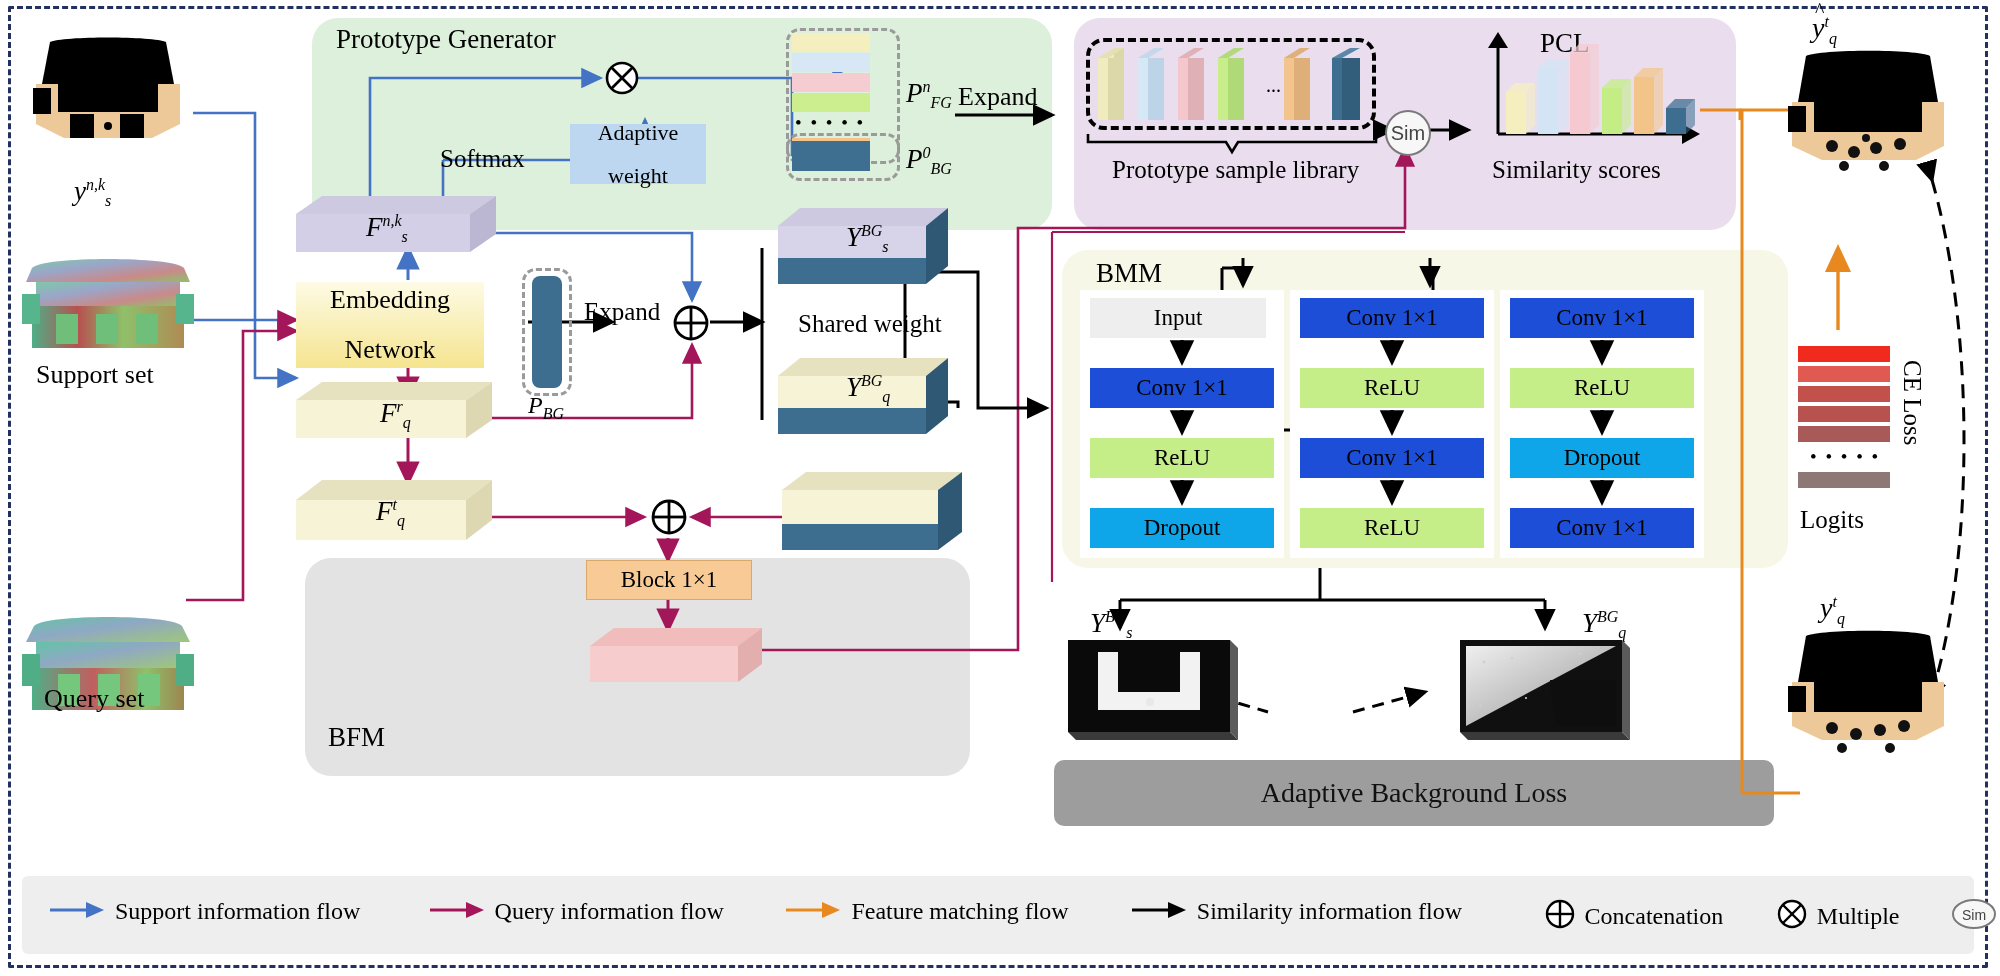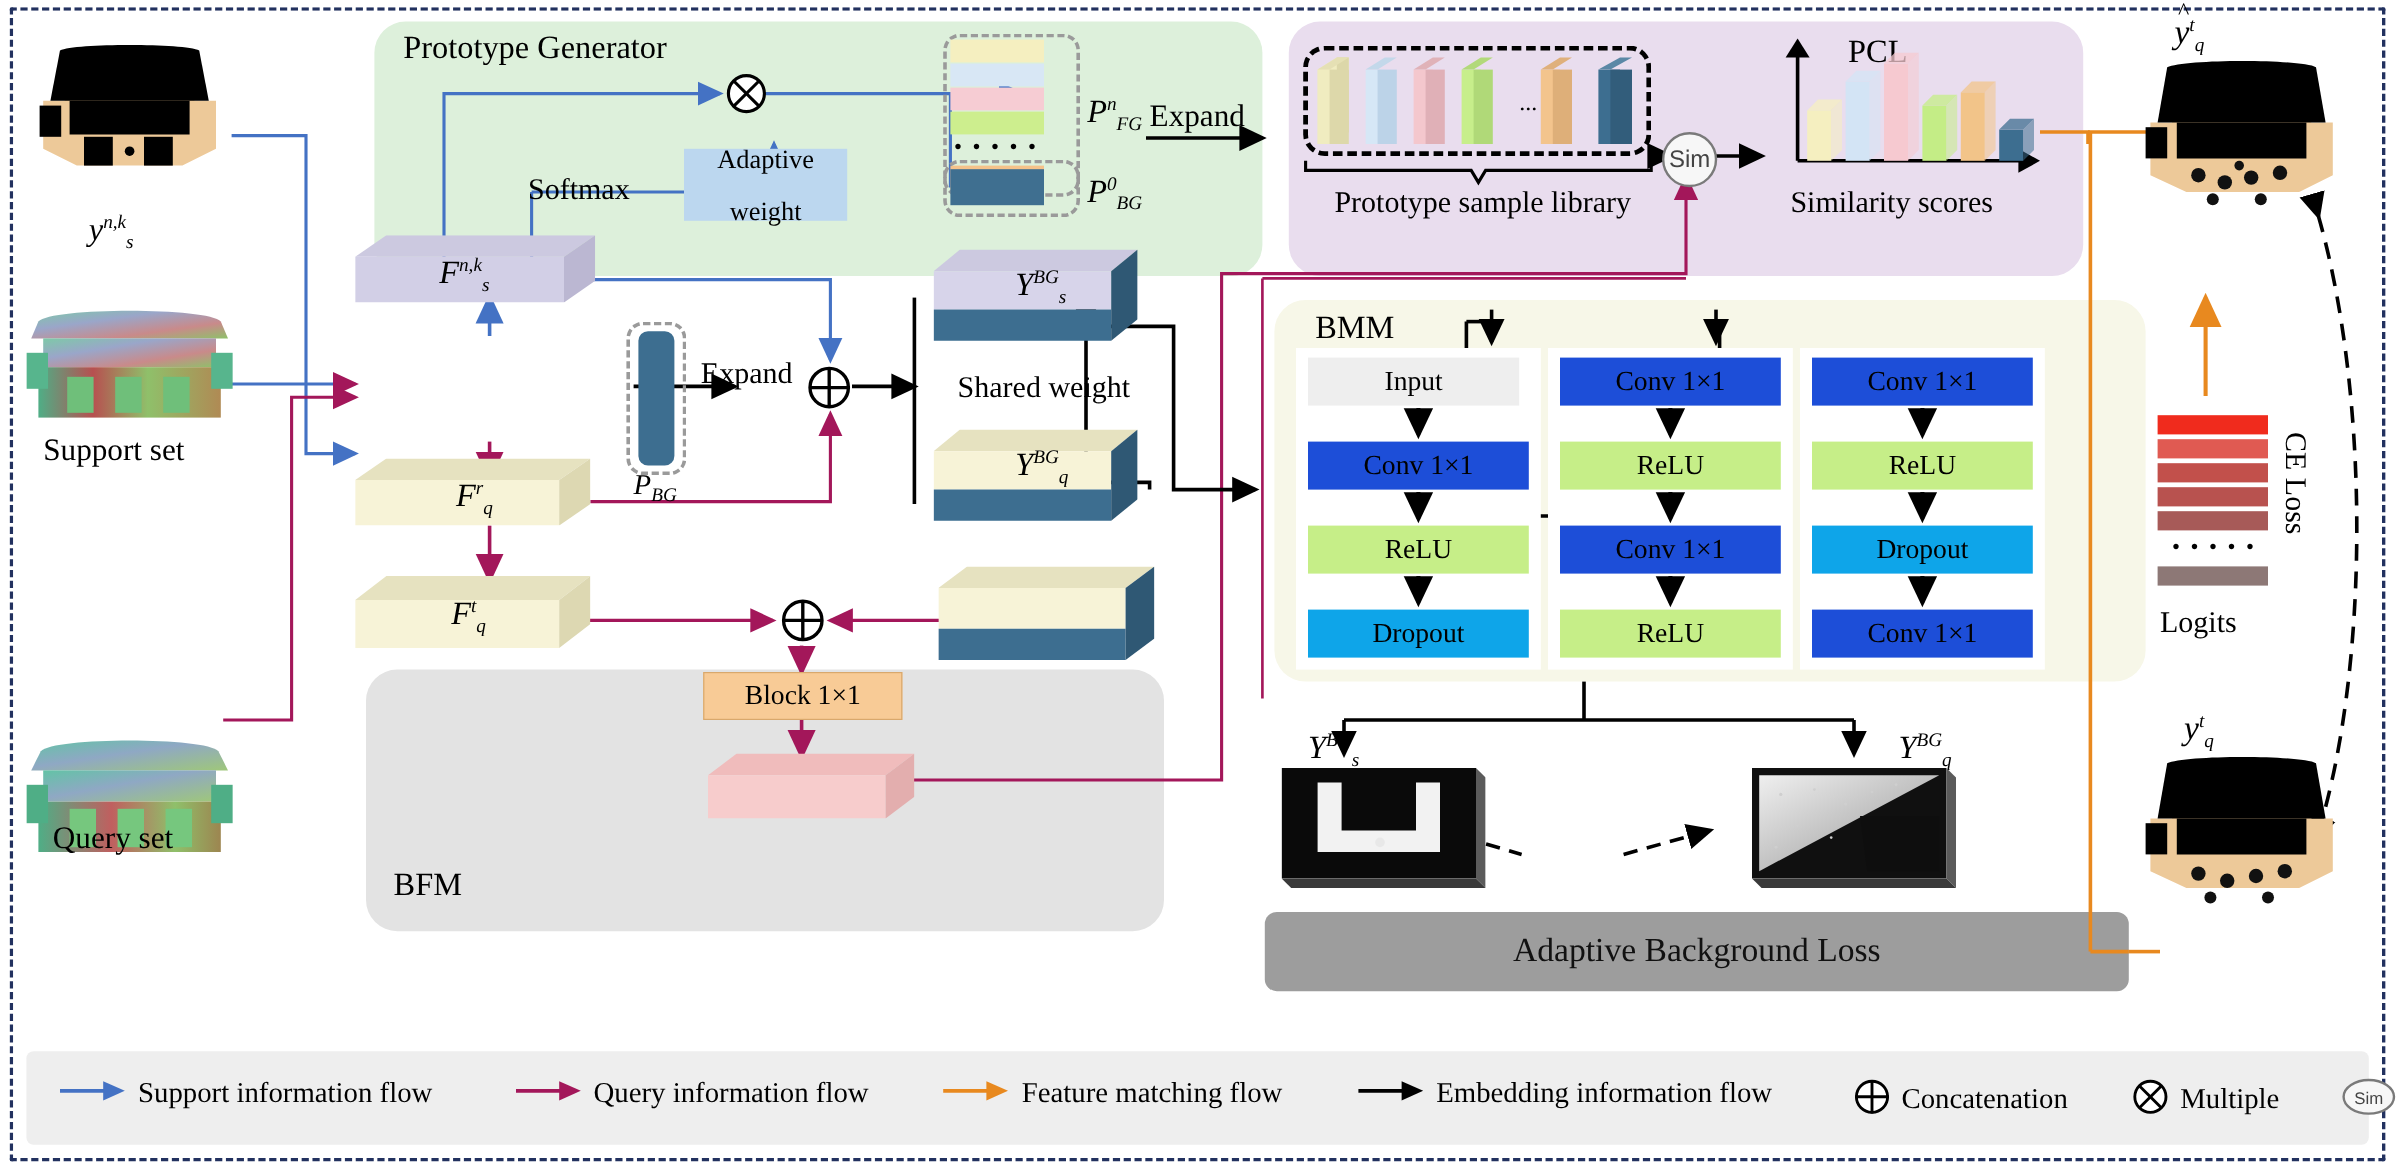--- a/index.html
+++ b/index.html
@@ -378,20 +378,25 @@
     <svg width="200" height="56" viewBox="0 0 200 56">
       <polygon points="0,18 26,0 200,0 174,18" fill="#ccc9e0"></polygon>
       <polygon points="0,18 0,56 174,56 174,18" fill="#d2cfe6"></polygon>
       <polygon points="174,18 200,0 200,38 174,56" fill="#bbb7d2"></polygon>
     </svg>
   </div>
   <div class="math" style="left:366px;top:212px;">
     <span>F</span><sup>n,k</sup><sub>s</sub>
   </div>
 
+  <div class="box" style="left:296px;top:282px;width:188px;height:86px;flex-direction:column;font-size:26px;
+       background:linear-gradient(180deg,#fdfbe5 0%,#f5e48f 100%);">
+    <span>Embedding</span>
+    <span>Network</span>
+  </div>
 
   <div class="dashbox" style="left:522px;top:268px;width:50px;height:128px;"></div>
   <div class="abs" style="left:532px;top:276px;width:30px;height:112px;background:#3d6e90;border-radius:8px;"></div>
   <div class="math" style="left:528px;top:392px;font-size:24px;">
     <span>P</span><sub>BG</sub>
   </div>
   <div class="lbl" style="left:584px;top:298px;font-size:25px;">Expand</div>
 
   <div class="abs" style="left:672px;top:304px;width:38px;height:38px;">
     <svg width="38" height="38" viewBox="0 0 38 38">
@@ -637,21 +642,21 @@
           <line x1="2" y1="10" x2="40" y2="10" stroke="#e8891f" stroke-width="3.2"></line>
           <path d="M38,2 L56,10 L38,18 Z" fill="#e8891f"></path>
         </svg></span>
       <span style="font-size: 24px;">Feature matching flow</span>
     </div>
     <div class="abs" style="left: 1129.8px; top: 898px; display: flex; align-items: center; gap: 9px; white-space: nowrap;">
       <span><svg width="58" height="20" viewBox="0 0 58 20">
           <line x1="2" y1="10" x2="40" y2="10" stroke="#000000" stroke-width="3.2"></line>
           <path d="M38,2 L56,10 L38,18 Z" fill="#000000"></path>
         </svg></span>
-      <span style="font-size: 24px;">Embedding information flow</span>
+      <span style="font-size: 24px;">Similarity information flow</span>
     </div>
     <div class="abs" style="left: 1543.6px; top: 898px; display: flex; align-items: center; gap: 9px; white-space: nowrap;">
       <span><svg width="32" height="32" viewBox="0 0 32 32">
           <circle cx="16" cy="16" r="13" fill="#fff" stroke="#000" stroke-width="2.4"></circle>
           <line x1="16" y1="2" x2="16" y2="30" stroke="#000" stroke-width="2.4"></line>
           <line x1="2" y1="16" x2="30" y2="16" stroke="#000" stroke-width="2.4"></line>
         </svg></span>
       <span style="font-size: 24px; text-align: center;">Concatenation</span>
     </div>
     <div class="abs" style="left: 1775.8px; top: 898px; display: flex; align-items: center; gap: 9px; white-space: nowrap;">

